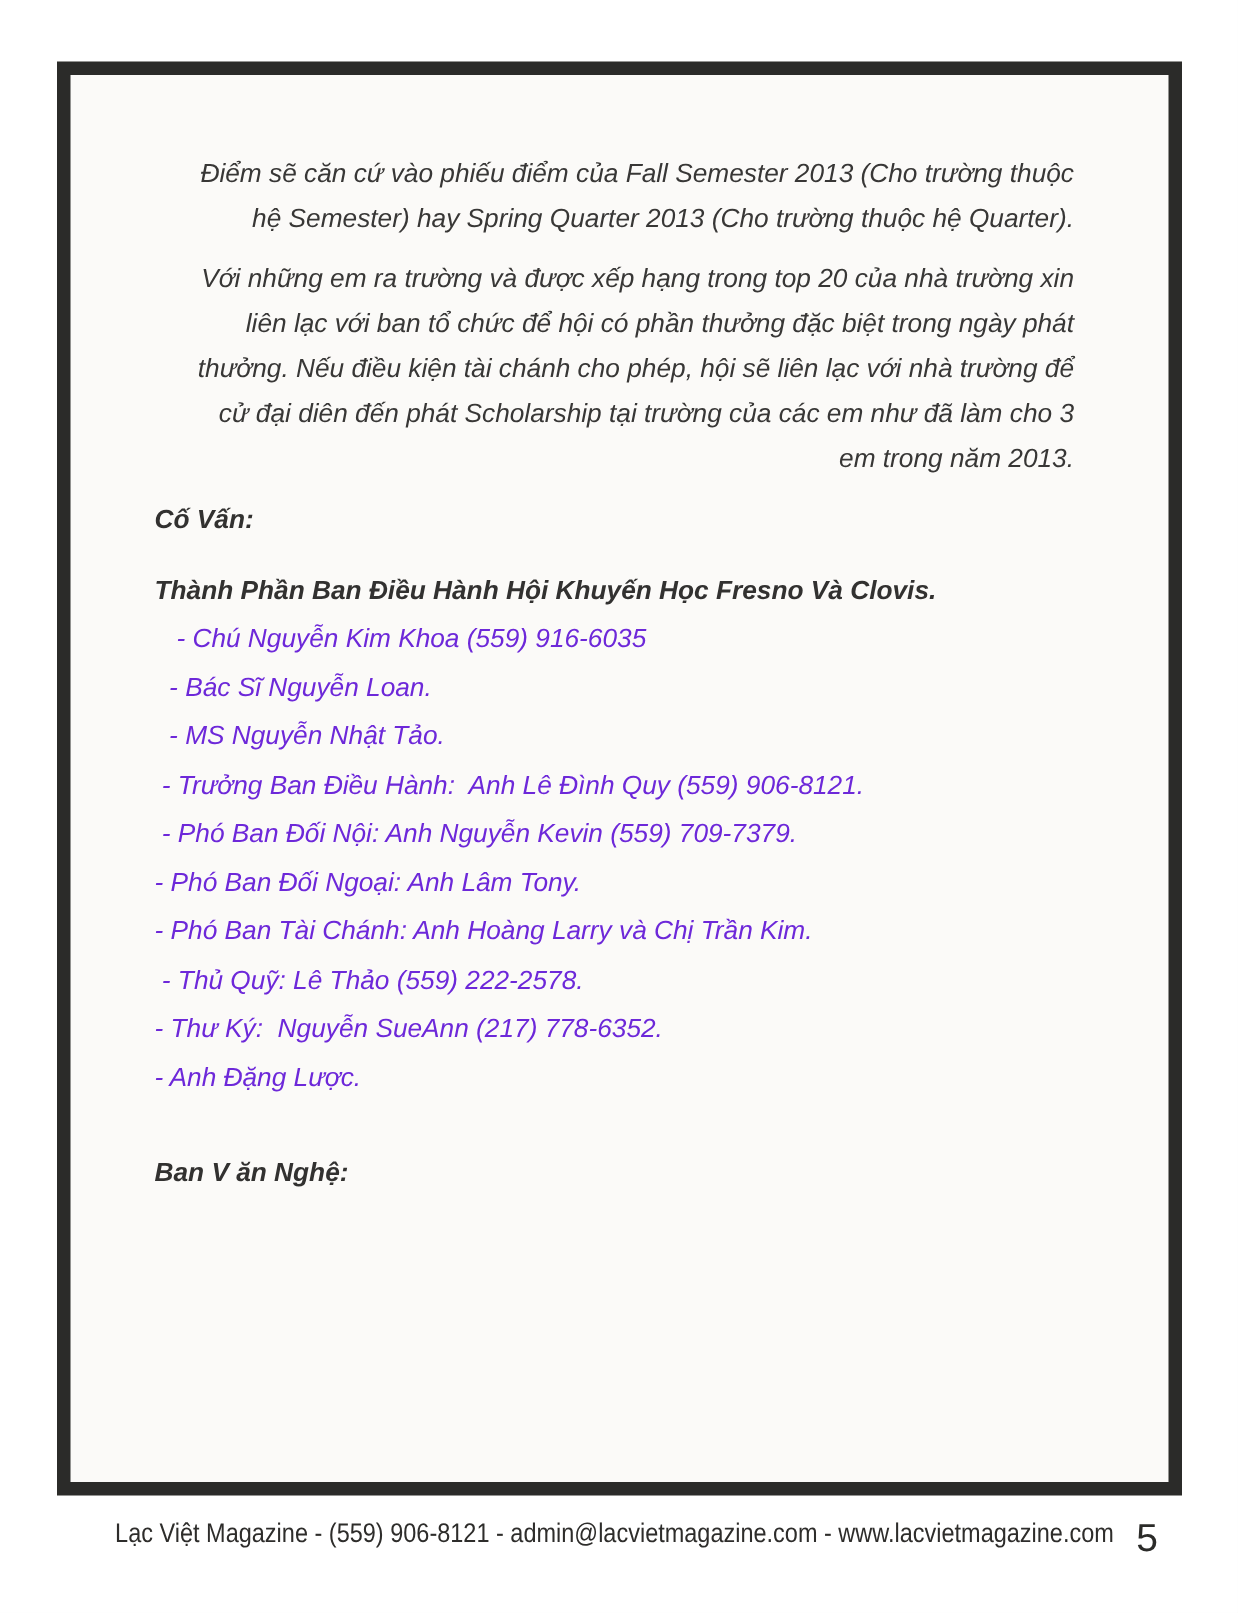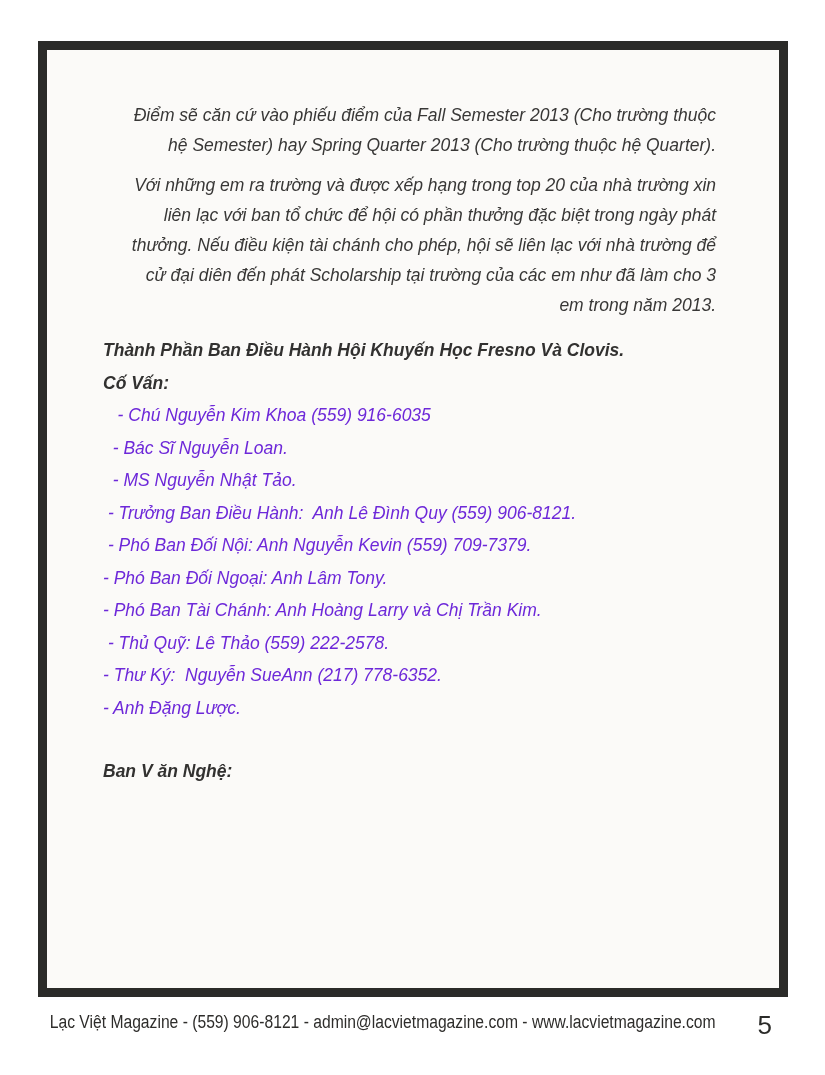--- a/index.html
+++ b/index.html
@@ -50,21 +50,21 @@
     margin-top: 14px;
   }
   .gap-top {
     margin-top: 31px;
   }
   .footer {
     position: absolute;
     left: 0;
     top: 1012px;
     width: 792px;
-    text-align: left;
+    text-align: right;
   }
   .footer-text {
     display: inline-block;
     font-size: 18px;
     color: #2e2d2b;
     transform: scaleX(0.87);
     transform-origin: center center;
     white-space: nowrap;
   }
   .page-number {
@@ -78,23 +78,23 @@
 </style>
 </head>
 <body>
 
 <div class="frame">
 
   <p class="para">Điểm sẽ căn cứ vào phiếu điểm của Fall Semester 2013 (Cho trường thuộc hệ Semester) hay Spring Quarter 2013 (Cho trường thuộc hệ Quarter).</p>
 
   <p class="para">Với những em ra trường và được xếp hạng trong top 20 của nhà trường xin liên lạc với ban tổ chức để hội có phần thưởng đặc biệt trong ngày phát thưởng. Nếu điều kiện tài chánh cho phép, hội sẽ liên lạc với nhà trường để cử đại diên đến phát Scholarship tại trường của các em như đã làm cho 3 em trong năm 2013.</p>
 
+  <p class="row bold">Cố Vấn:</p>
+
   <p class="row bold committee-title">Thành Phần Ban Điều Hành Hội Khuyến Học Fresno Và Clovis.</p>
-
-  <p class="row bold">Cố Vấn:</p>
 
   <p class="row">   - Chú Nguyễn Kim Khoa (559) 916-6035</p>
   <p class="row">  - Bác Sĩ Nguyễn Loan.</p>
   <p class="row">  - MS Nguyễn Nhật Tảo.</p>
 
 
   <p class="row"> - Trưởng Ban Điều Hành:  Anh Lê Đình Quy (559) 906-8121.</p>
   <p class="row"> - Phó Ban Đối Nội: Anh Nguyễn Kevin (559) 709-7379.</p>
   <p class="row">- Phó Ban Đối Ngoại: Anh Lâm Tony.</p>
   <p class="row">- Phó Ban Tài Chánh: Anh Hoàng Larry và Chị Trần Kim.</p>

